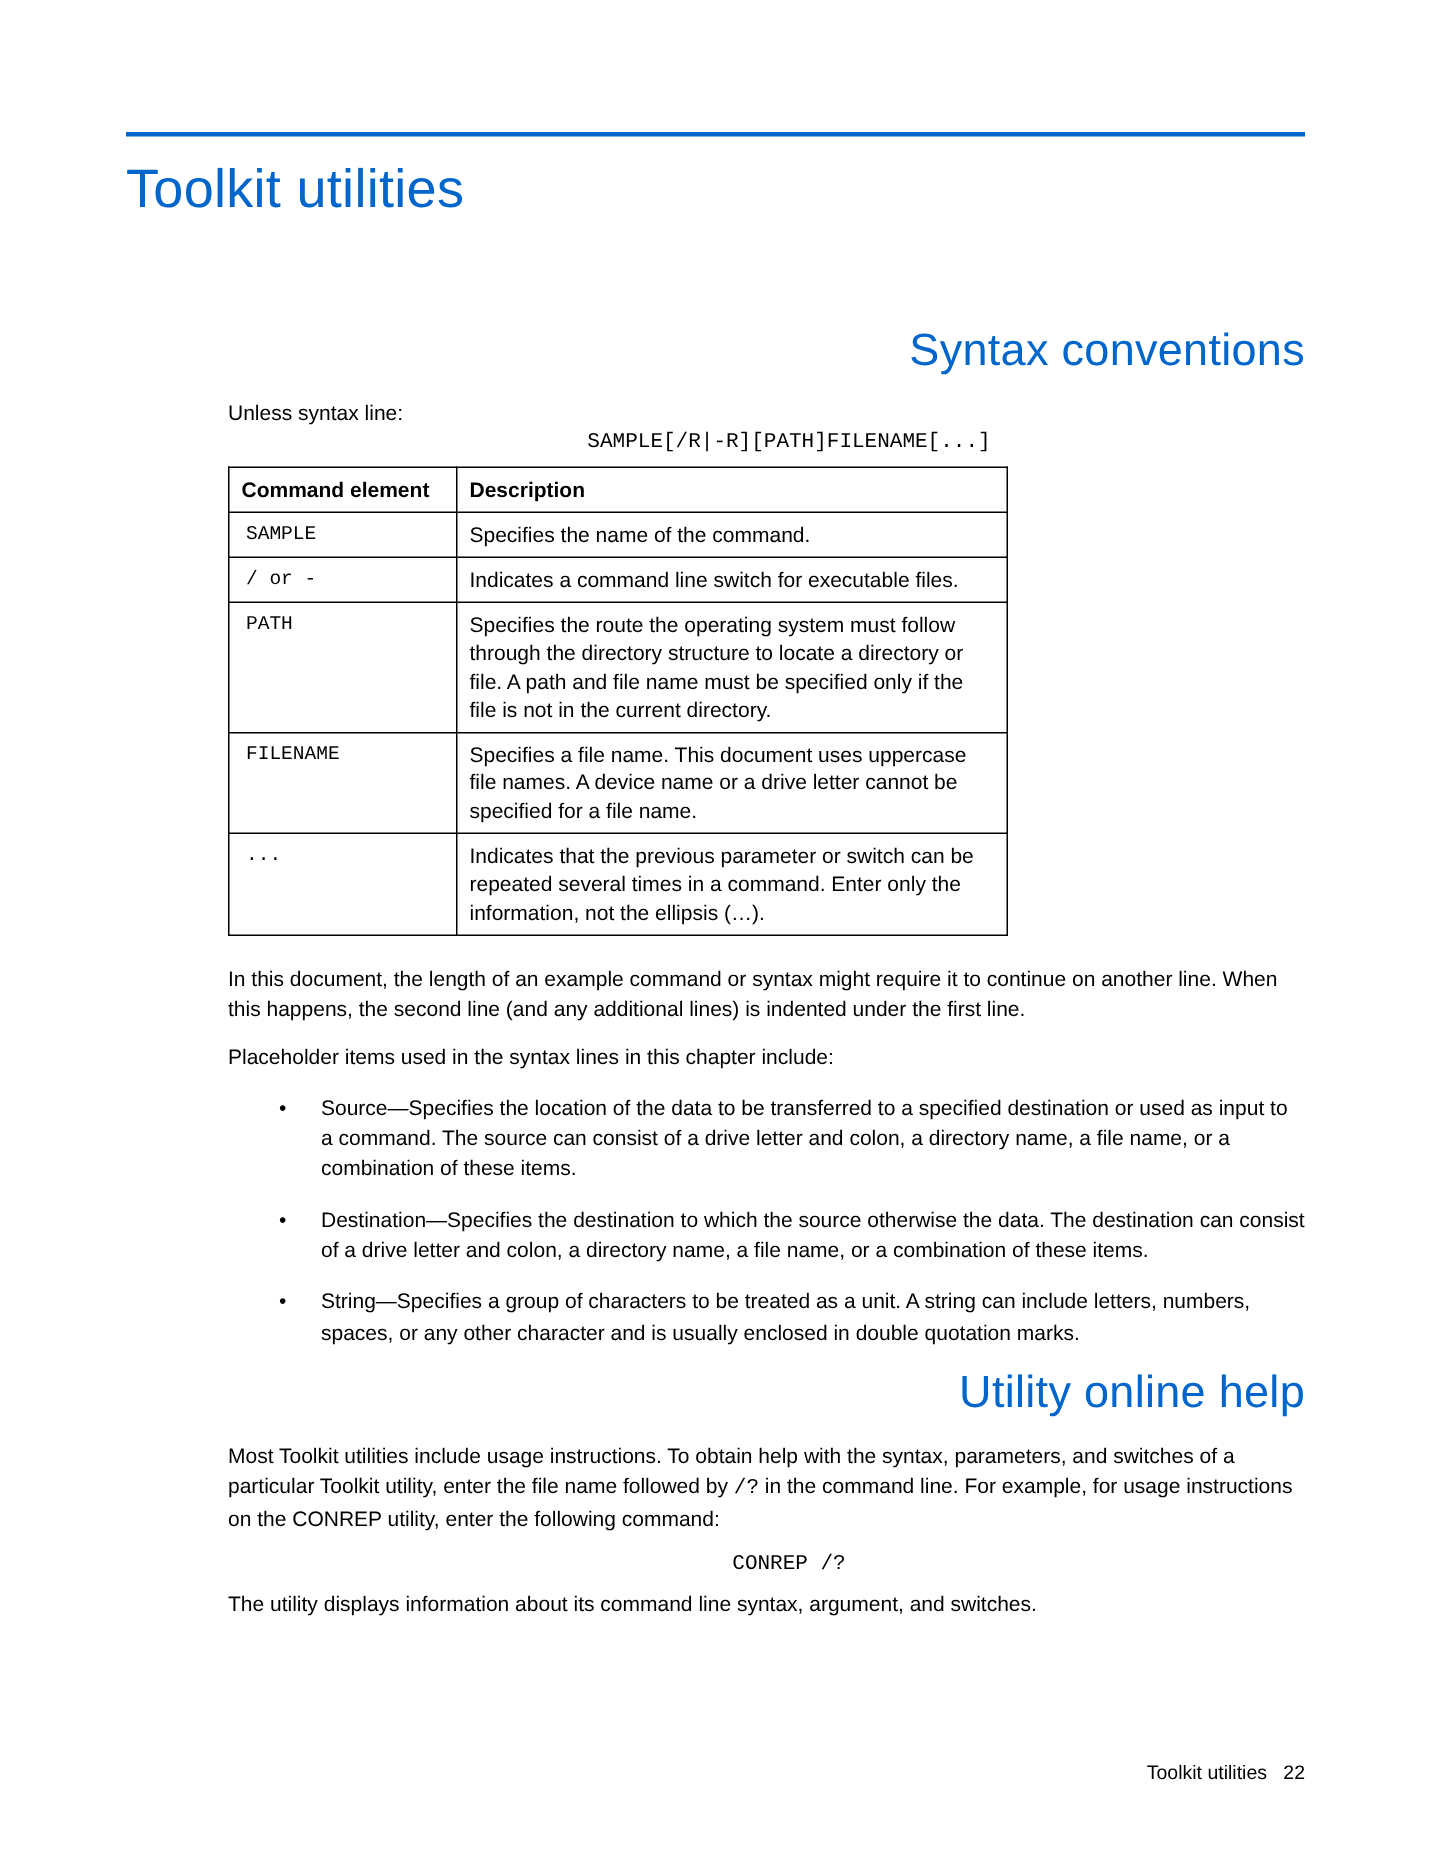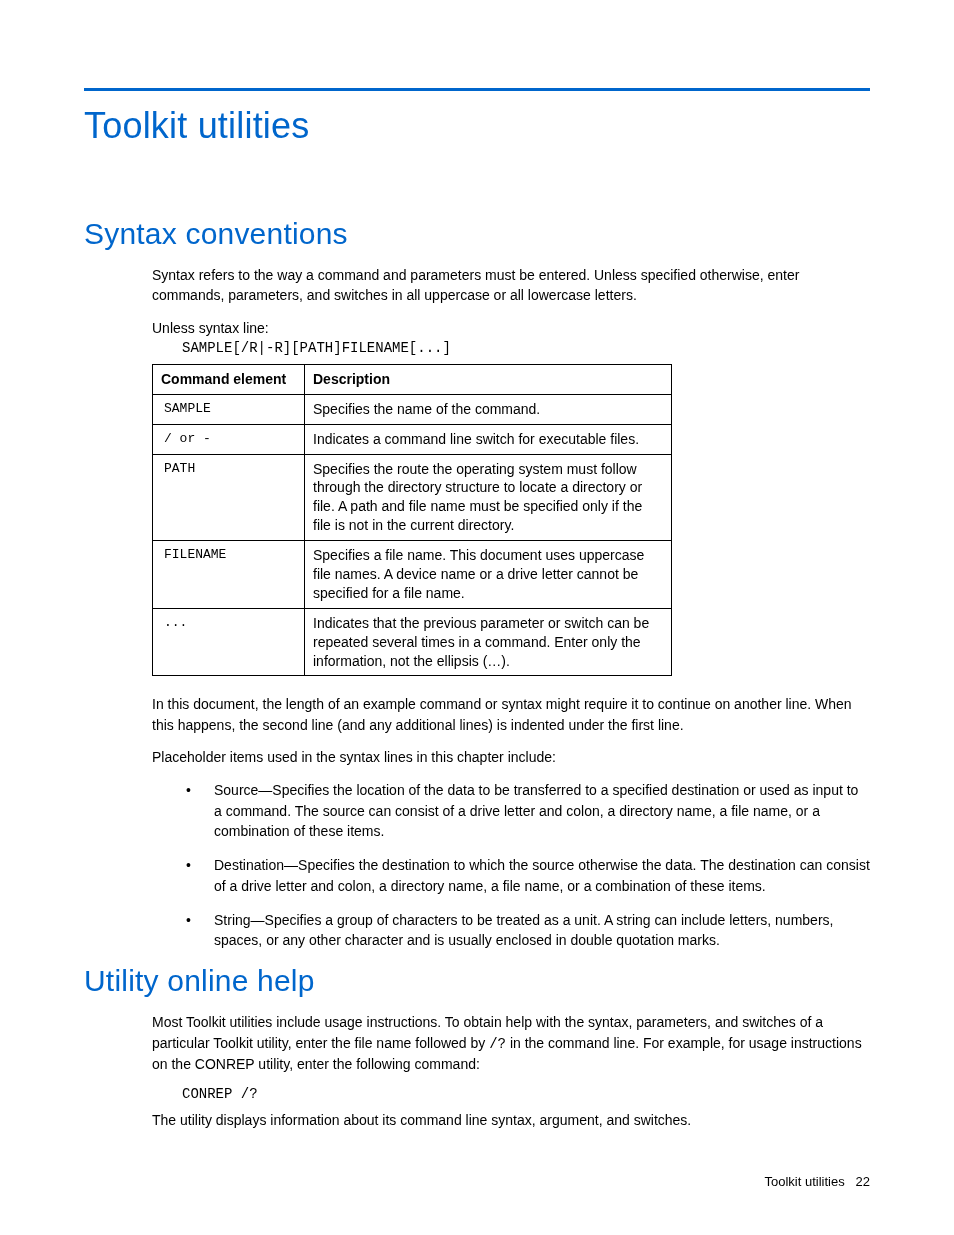--- a/index.html
+++ b/index.html
@@ -23,36 +23,38 @@
     color: #0066cc;
     margin-bottom: 70px;
     letter-spacing: 0.2px;
   }
   h2 {
     font-size: 30px;
     font-weight: normal;
     color: #0066cc;
     margin-bottom: 14px;
     letter-spacing: 0.2px;
+    text-align: right;
   }
   .body-block {
     margin-left: 68px;
   }
   p {
     font-size: 14px;
     line-height: 1.45;
     margin-bottom: 12px;
   }
   .tight { margin-bottom: 2px; }
   pre {
     font-family: "Courier New", monospace;
     font-size: 14px;
     margin-left: 30px;
     margin-bottom: 8px;
     white-space: pre;
+    text-align: center;
   }
   code.inline {
     font-family: "Courier New", monospace;
     font-size: 14px;
   }
   table {
     border-collapse: collapse;
     width: 520px;
     margin-bottom: 18px;
     border-radius: 17px;
@@ -105,21 +107,20 @@
 </head>
 <body>
 
 <div class="top-rule"></div>
 
 <h1>Toolkit utilities</h1>
 
 <h2>Syntax conventions</h2>
 
 <div class="body-block">
-  <p>Syntax refers to the way a command and parameters must be entered. Unless specified otherwise, enter commands, parameters, and switches in all uppercase or all lowercase letters.</p>
 
   <p class="tight">Unless syntax line:</p>
   <pre>SAMPLE[/R|-R][PATH]FILENAME[...]</pre>
 
   <table>
     <thead>
       <tr>
         <th class="col-elem">Command element</th>
         <th>Description</th>
       </tr>

